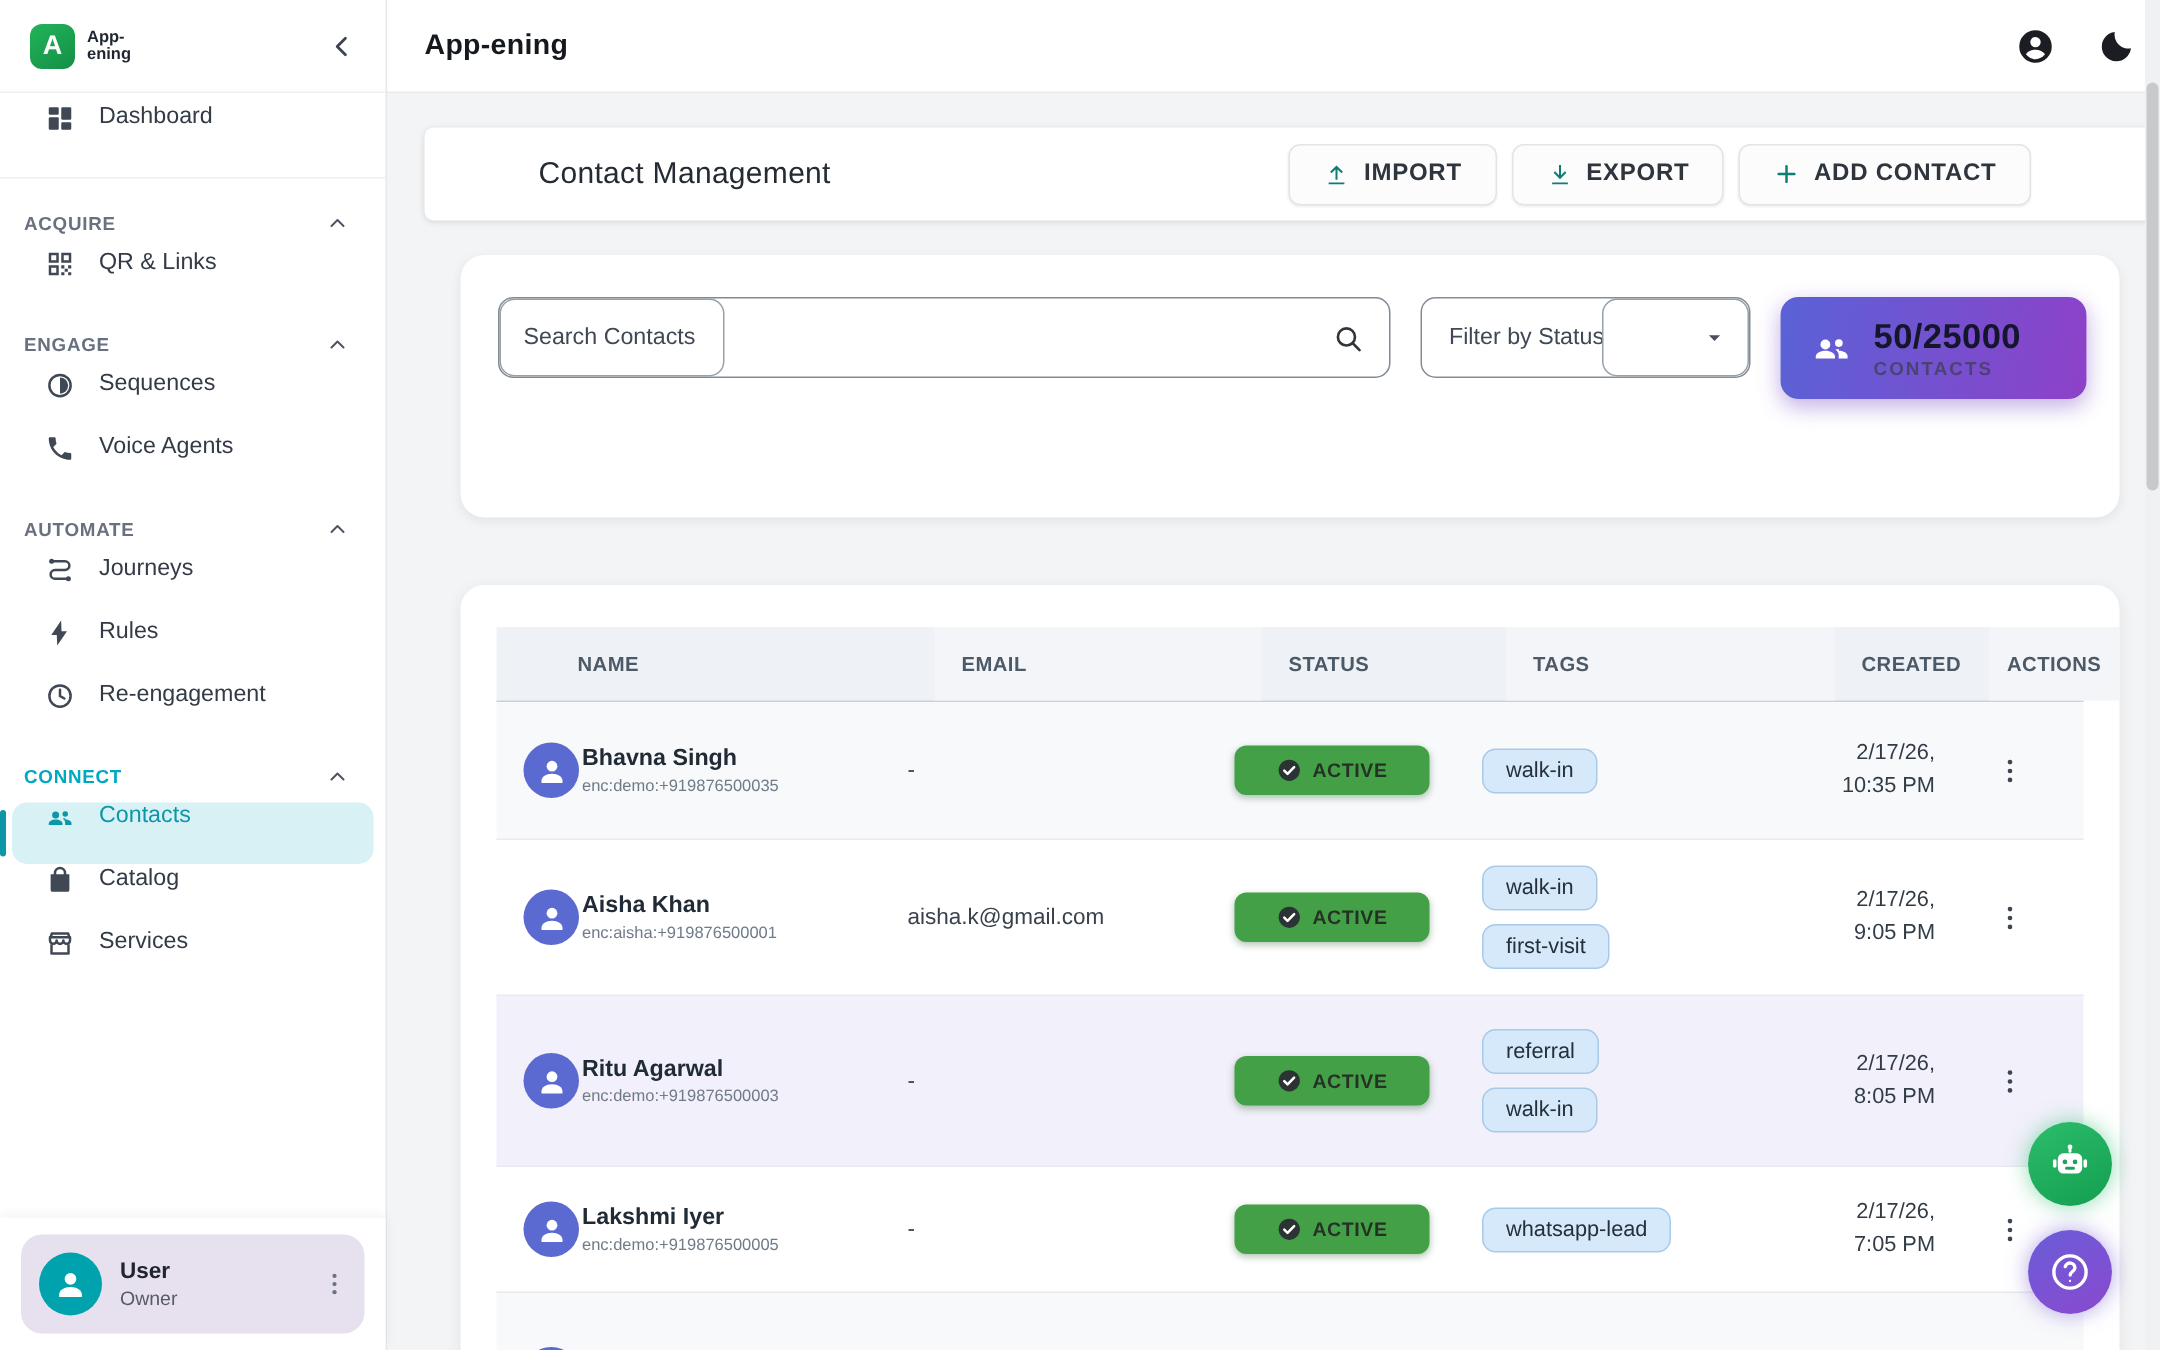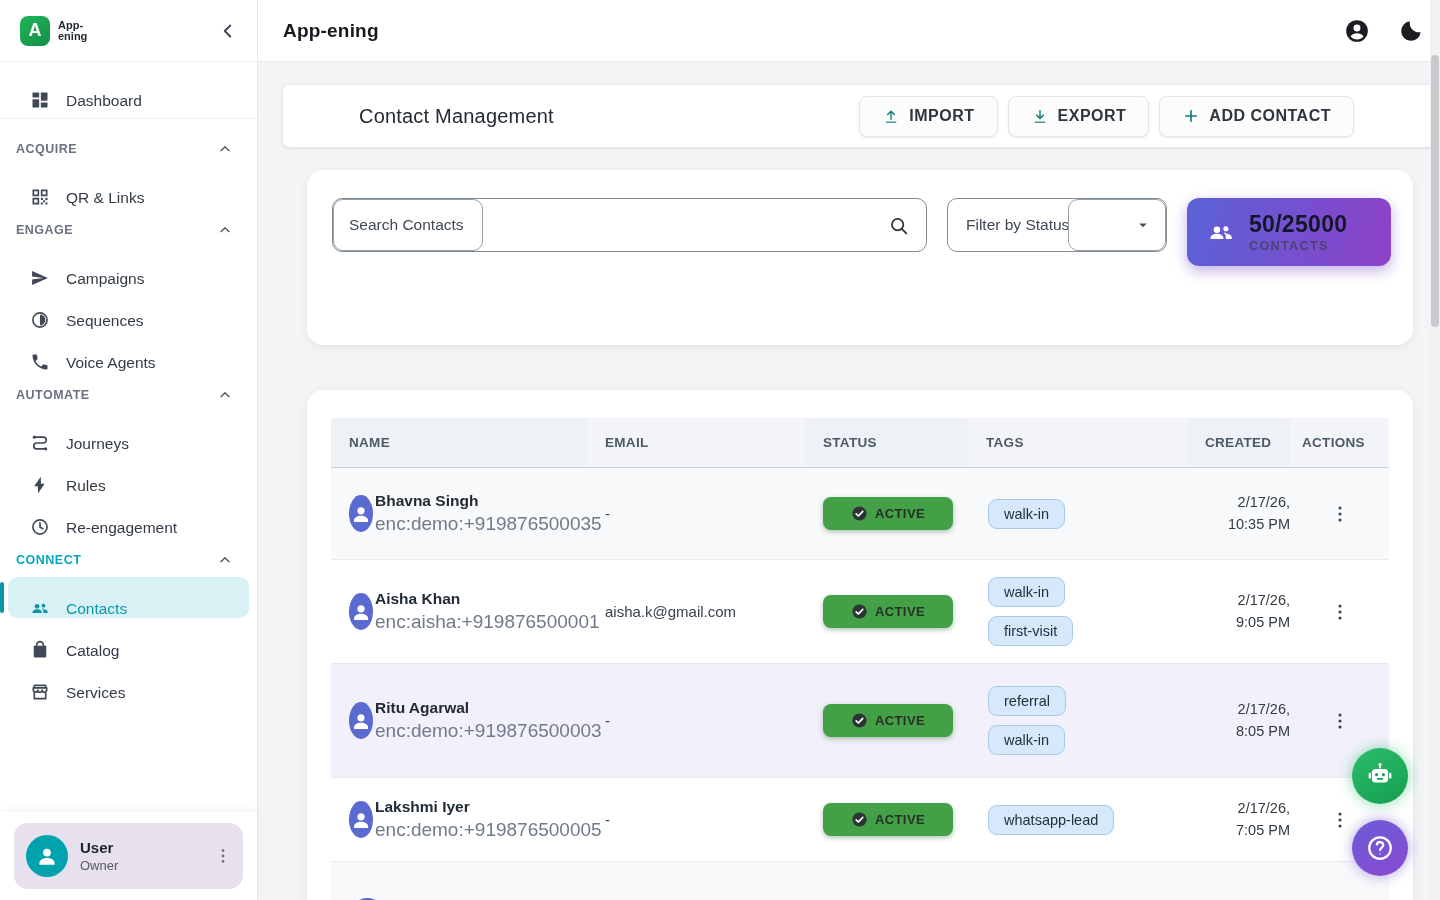--- a/index.html
+++ b/index.html
@@ -17,21 +17,21 @@
     background:#fff; border-right:1px solid #e6e8ea; z-index:6; }
   .logo-row { height:62px; display:flex; align-items:center; padding:0 18px 0 20px;
     border-bottom:1px solid #eef0f2; }
   .logo-mark { width:30px; height:30px; border-radius:8px;
     background:linear-gradient(145deg,#21b45a,#148f46);
     color:#fff; font-weight:bold; font-size:18px;
     display:flex; align-items:center; justify-content:center; }
   .logo-text { margin-left:8px; font-size:11px; line-height:11px; font-weight:bold; color:#1f2630; }
   .collapse-btn { margin-left:auto; width:22px; height:22px; color:#3b4250; cursor:pointer; }
   .nav { padding-top:6px; height:716px; overflow:hidden; }
-  .nav-item { height:41px; display:flex; align-items:flex-end; gap:16px;
+  .nav-item { height:41px; display:flex; align-items:flex-start; gap:16px;
     padding-left:22px; margin:1px 8px; border-radius:10px; position:relative;
     font-size:15.5px; color:#333b46; cursor:pointer; }
   .nav-item .icn { width:20px; height:20px; color:#3f4854; }
   .nav-item.active { background:#d8f1f4; color:#0d96a8; }
   .nav-item.active .icn { color:#0d96a8; }
   .nav-item.active::before { content:''; position:absolute; left:-8px; top:5px; bottom:5px;
     width:4px; border-radius:3px; background:#0d96a8; }
   .nav-divider { border-top:1px solid #eef0f2; margin:8px 0; }
   .section-head { height:38px; display:flex; align-items:center; justify-content:space-between;
     padding:6px 24px 0 16px; cursor:pointer; }
@@ -94,40 +94,40 @@
   .counter-badge .icn { width:28px; height:28px; color:#fff; }
   .counter-text { margin-left:14px; }
   .counter-value { font-size:23px; font-weight:bold; color:#14162b; letter-spacing:.3px; }
   .counter-label { font-size:12.5px; font-weight:bold; letter-spacing:1.4px; color:#3b3d52; opacity:.72; margin-top:1px; }
 
   
   .table-card { position:absolute; left:49px; top:328px; width:1106px; height:600px;
     background:#fff; border-radius:16px; box-shadow:0 2px 10px rgba(0,0,0,.07); overflow:hidden; }
   .table-wrap { margin:28px 24px 0 24px; }
   .thead, .trow { display:grid; grid-template-columns:256px 218px 163px 219px 103px 99px; }
-  .thead { height:50px; background:#eef1f5; border-bottom:1.5px solid #c9d1da; }
+  .thead { height:50px; background:#eef1f5; border-bottom:1.5px solid #c9d1da;padding-left:36px; }
   .th { display:flex; align-items:center; padding-left:18px;
     font-size:13.5px; font-weight:bold; letter-spacing:.3px; color:#4c5a68; }
   .th:nth-child(even) { background:#f3f5f9; }
   .th.actions { padding-left:12px; }
   .trow { border-bottom:1px solid #e8eaee; align-items:center; background:#fff; }
   .trow:nth-child(odd) { background:#f8f9fb; }
   .trow.hl { background:#f2f0fa; }
   .trow:nth-child(1) { min-height:92px; }
   .trow:nth-child(2) { min-height:104px; }
   .trow:nth-child(3) { min-height:114px; }
   .trow:nth-child(4) { min-height:84px; }
   .trow:nth-child(5) { min-height:110px; }
   .cell { padding-left:18px; }
   .cell-name { display:flex; align-items:center; gap:2px; }
   .row-avatar { width:37px; height:37px; border-radius:50%; background:#5b6ad0;
     display:flex; align-items:center; justify-content:center; }
   .row-avatar .icn { width:24px; height:24px; }
   .c-name { font-size:15.5px; font-weight:bold; color:#212b36; }
-  .c-phone { font-size:19px; color:#6f7b88; margin-top:3px; }
+  .c-phone { font-size:11px; color:#6f7b88; margin-top:3px; }
   .c-email { font-size:15px; color:#39424c; }
   .status-pill { width:130px; height:33px; border-radius:8px; background:#43a047;
     box-shadow:0 2px 5px rgba(30,90,40,.35); display:flex; align-items:center;
     justify-content:center; gap:7px; cursor:pointer; }
   .status-pill .icn { width:17px; height:17px; }
   .status-text { font-size:13px; font-weight:bold; letter-spacing:.4px; color:#263126; }
   .cell-tags { display:flex; flex-direction:column; align-items:flex-start; gap:9px; padding:10px 0 10px 20px; }
   .tag-chip { height:30px; border-radius:9px; background:#d5e9fb; border:1px solid #a9c9e8;
     display:flex; align-items:center; padding:0 15px; font-size:14.5px; color:#25303a; }
   .c-created { font-size:14.5px; color:#323c46; line-height:1.45;text-align:right; }
@@ -194,28 +194,20 @@
         </span>
         <span class="nav-label">QR &amp; Links</span>
       </div>
       <div class="section-head">
         <span class="section-label">ENGAGE</span>
         <span class="icn section-chevron">
           <svg viewBox="0 0 24 24" fill="none" stroke="currentColor" stroke-width="2" stroke-linecap="round" stroke-linejoin="round">
             <path d="M6 14.5l6-6 6 6"></path>
           </svg>
         </span>
-      </div>
-      <div class="nav-item">
-        <span class="icn">
-          <svg viewBox="0 0 24 24" fill="currentColor">
-            <path d="M2.5 20.5l19-8.5-19-8.5v6.6l13.2 1.9L2.5 13.9z"></path>
-          </svg>
-        </span>
-        <span class="nav-label">Campaigns</span>
       </div>
       <div class="nav-item">
         <span class="icn">
           <svg viewBox="0 0 24 24">
             <circle cx="12" cy="12" r="8.5" fill="none" stroke="currentColor" stroke-width="2"></circle>
             <path d="M12 5.5a6.5 6.5 0 0 1 0 13z" fill="currentColor"></path>
           </svg>
         </span>
         <span class="nav-label">Sequences</span>
       </div>

